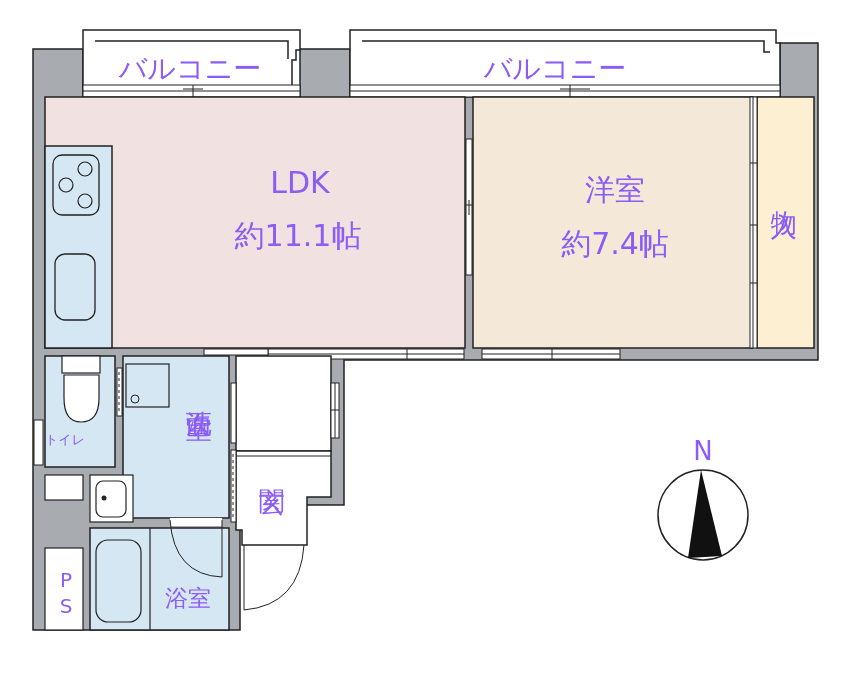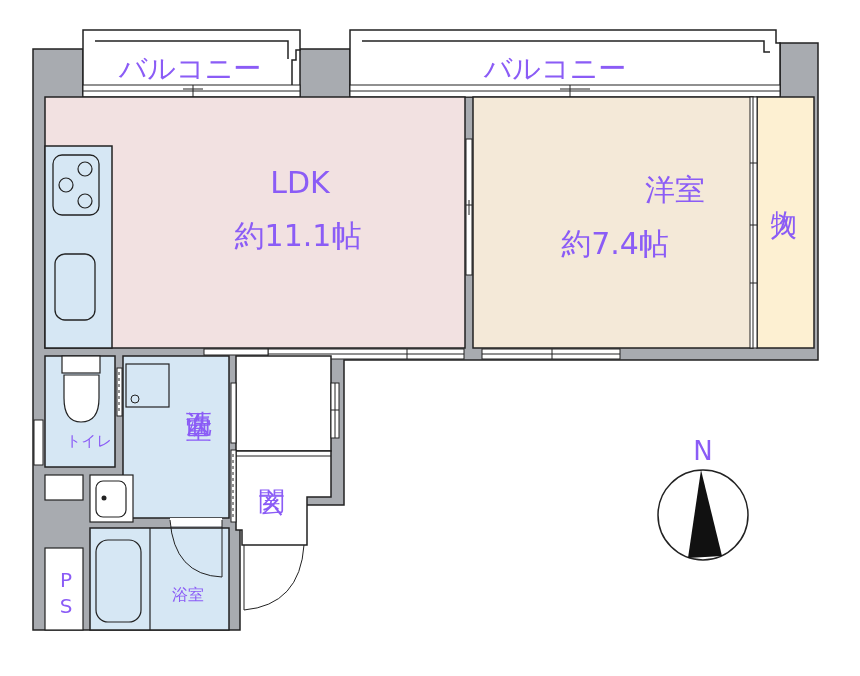--- a/index.html
+++ b/index.html
@@ -125,28 +125,28 @@
     <polygon points="701,470 688,558 722,556" fill="#111"></polygon>
   </g>
 </svg>
 
 <div class="label xs abs" style="left:95px; top:52px; width:190px; font-size:28px;">バルコニー</div>
 <div class="label xs abs" style="left:430px; top:52px; width:250px; font-size:28px;">バルコニー</div>
 
 <div class="label big abs" style="left:200px; top:165px; width:200px;">LDK</div>
 <div class="label big abs" style="left:188px; top:218px; width:220px;">約11.1帖</div>
 
-<div class="label big abs" style="left:525px; top:172px; width:180px;text-align:right;">洋室</div>
+<div class="label big abs" style="left:525px; top:172px; width:180px;">洋室</div>
 <div class="label big abs" style="left:515px; top:226px; width:200px;">約7.4帖</div>
 
 <div class="label sm abs vert" style="left:768px; top:190px;">物入</div>
 
-<div class="label abs" style="left:56px; top:432px; width:66px; font-size:15px;">トイレ</div>
+<div class="label abs" style="left:32px; top:432px; width:66px; font-size:13px;">トイレ</div>
 
 <div class="label sm abs vert" style="left:183px; top:390px;">洗面室</div>
 
 <div class="label sm abs vert" style="left:256px; top:467px;">玄関</div>
 
-<div class="label abs" style="left:150px; top:585px; width:76px; font-size:16px;">浴室</div>
+<div class="label abs" style="left:150px; top:585px; width:76px; font-size:23px;">浴室</div>
 
 <div class="label abs vert" style="left:54px; top:568px; font-size:20px;">PS</div>
 
 <div class="label abs" style="left:688px; top:436px; width:30px; font-size:26px;">N</div>
 
 </body></html>

